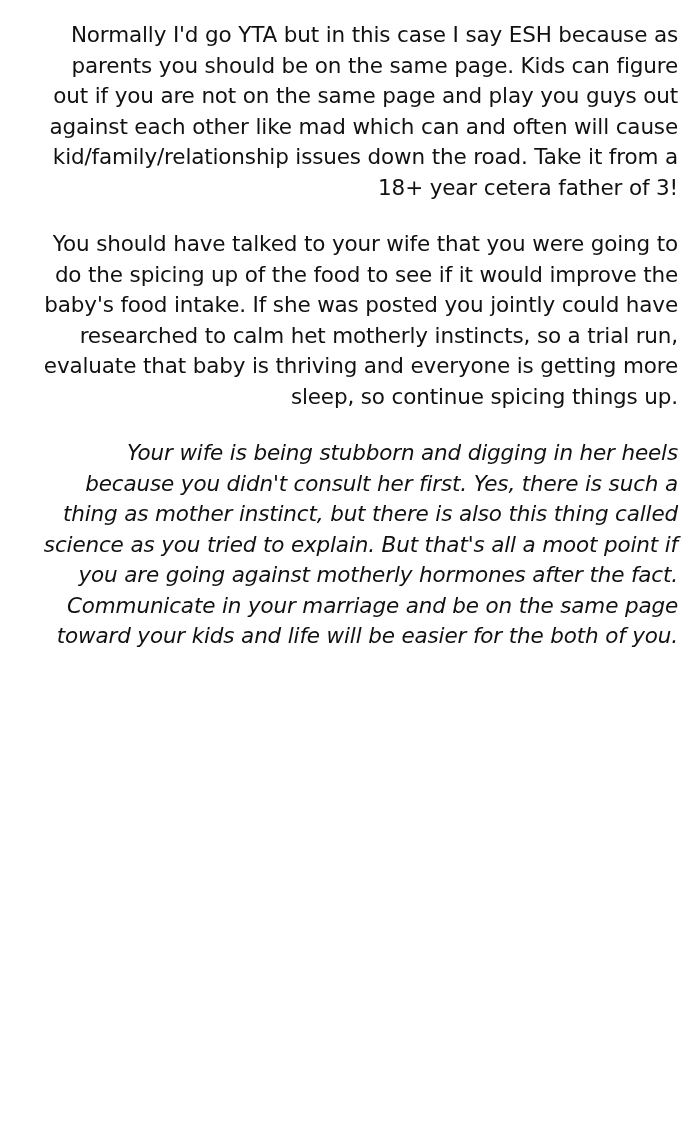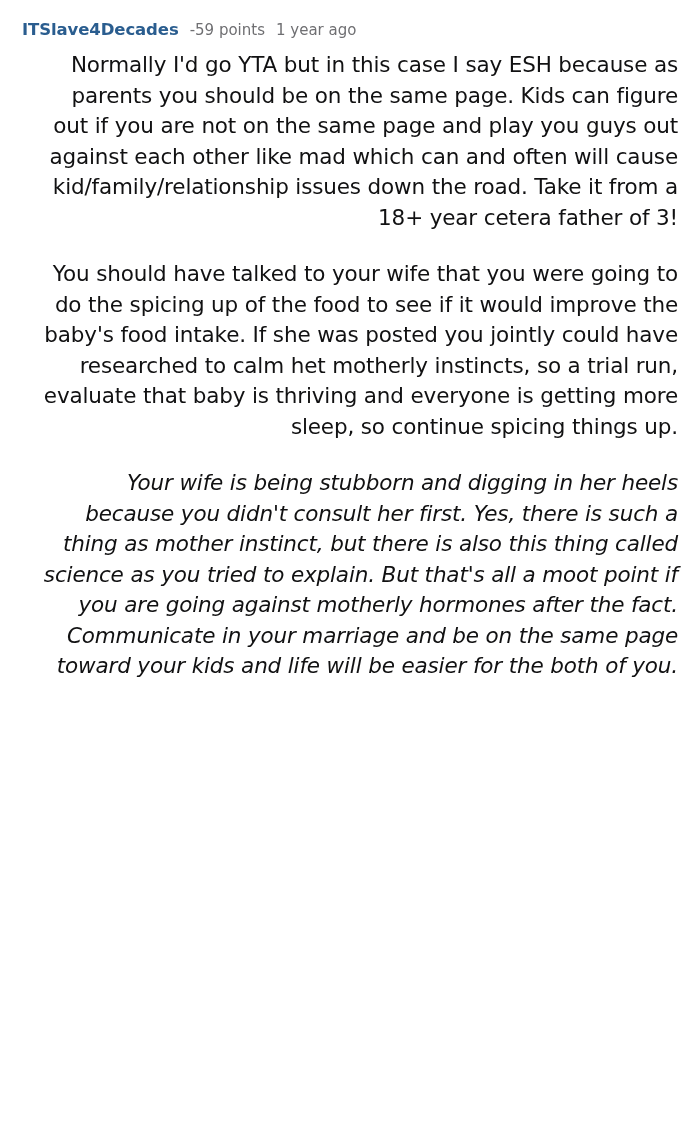--- a/index.html
+++ b/index.html
@@ -50,25 +50,20 @@
   .body p:last-child {
     margin-bottom: 0;
     font-style: italic;
   }
 </style>
 </head>
 <body>
 
 <div class="comment">
 
-  <div class="meta">
-    <span class="author">ITSlave4Decades</span>
-    <span class="points">-59 points</span>
-    <span class="age">1 year ago</span>
-  </div>
 
   <div class="body">
     <p>Normally I'd go YTA but in this case I say ESH because as parents you should be on the same page. Kids can figure out if you are not on the same page and play you guys out against each other like mad which can and often will cause kid/family/relationship issues down the road. Take it from a 18+ year cetera father of 3!</p>
     <p>You should have talked to your wife that you were going to do the spicing up of the food to see if it would improve the baby's food intake. If she was posted you jointly could have researched to calm het motherly instincts, so a trial run, evaluate that baby is thriving and everyone is getting more sleep, so continue spicing things up.</p>
     <p>Your wife is being stubborn and digging in her heels because you didn't consult her first. Yes, there is such a thing as mother instinct, but there is also this thing called science as you tried to explain. But that's all a moot point if you are going against motherly hormones after the fact. Communicate in your marriage and be on the same page toward your kids and life will be easier for the both of you.</p>
   </div>
 
 </div>
 
 </body></html>

